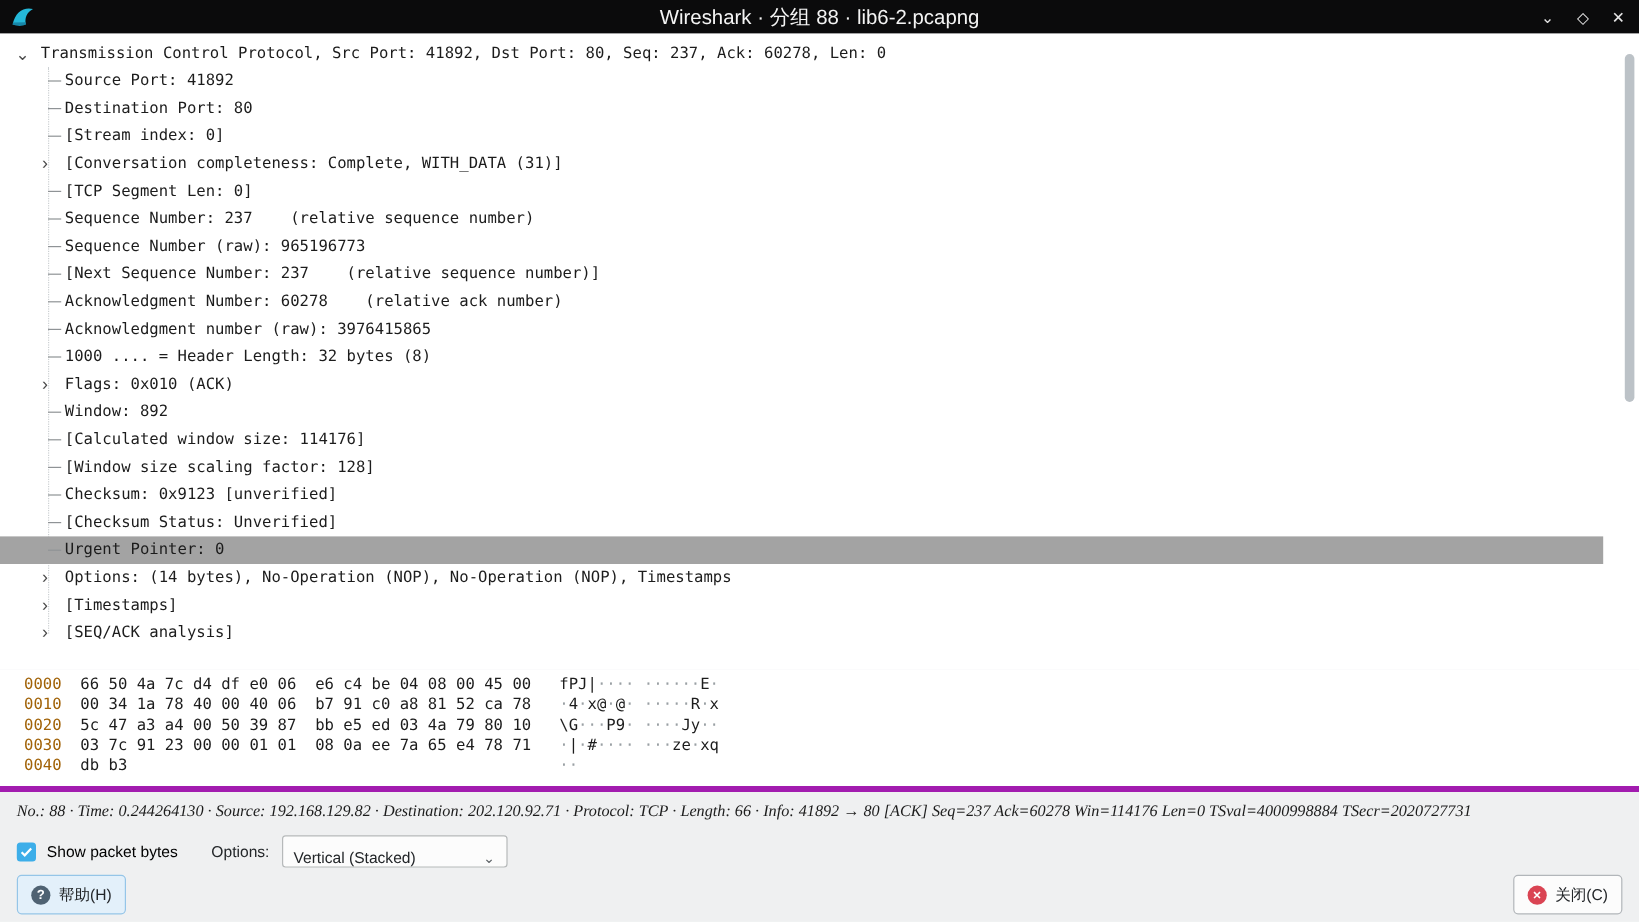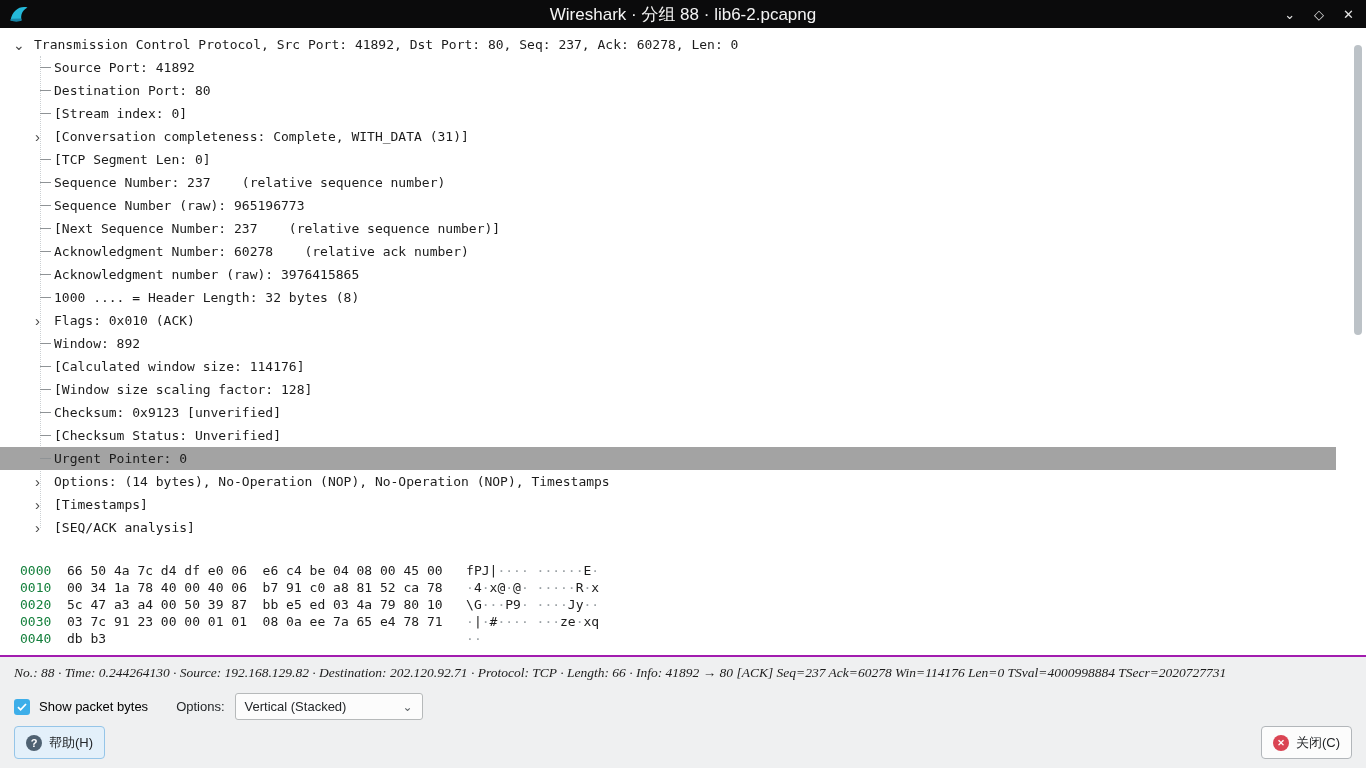--- a/index.html
+++ b/index.html
@@ -26,35 +26,35 @@
   .tick{display:inline-block;width:11px;height:0;border-top:1px solid #8f9396;margin-left:5px}
   .tlabel{pointer-events:none}
 
   
   .vscroll{position:absolute;top:30px;right:2px;width:12px;height:524px}
   .thumb{position:absolute;left:2px;top:15px;width:8px;height:290px;background:#bcc2c7;border-radius:4px}
 
   
   .hex-pane{position:absolute;top:558px;left:0;width:100%;height:97px;background:#fff;padding:5px 0 0 20px}
   .hx-line{height:17px;white-space:pre;font-family:"DejaVu Sans Mono",monospace;font-size:13px;color:#1c1c1c}
-  .hx-off{color:#15803d;margin-right:2ch}
+  .hx-off{color:#a16207;margin-right:2ch}
   .hx-bytes{display:inline-block;width:48ch}
   .hx-ascii{margin-left:3ch}
   .dim{color:#9aa0a4}
 
   
-  .bottom{position:relative;top:655px;left:0;width:100%;height:113px;background:#eff0f1;border-top:2px solid #a21caf}
+  .bottom{position:relative;top:655px;left:0;width:100%;height:113px;background:#eff0f1;border-top:5px solid #a21caf}
   .status{padding:8px 0 0 14px;font-family:"Liberation Serif",serif;font-style:italic;font-size:13.5px;color:#1c1c1c;white-space:nowrap}
   .controls{display:flex;align-items:center;padding:12px 0 0 14px}
   .cbwrap{display:inline-flex;align-items:center;gap:9px}
   .cb{width:16px;height:16px;border-radius:3px;background:#3daee9;display:inline-flex;align-items:center;justify-content:center;flex:none}
   .cblabel{font-size:13px;color:#000000}
   .laylabel{margin-left:28px;font-size:13px;color:#232629}
   .select{margin-left:10px;width:188px;height:27px;background:#fcfcfc;border:1px solid #b6b9ba;border-radius:3px;
-          display:inline-flex;align-items:center;padding:0 9px;font-size:13px;color:#232629}
+          display:inline-flex;align-items:flex-end;padding:0 9px;font-size:13px;color:#232629}
   .chev{margin-left:auto;color:#5f6468;font-size:12px}
   .btn{position:absolute;top:69px;height:33px;display:inline-flex;align-items:center;gap:7px;padding:0 11px;
        border:1px solid #b2b6ba;border-radius:4px;background:#fcfcfc;font-family:inherit;font-size:13px;color:#232629}
   .btn-help{left:14px;background:#e3f0fa;border-color:#95c5e8}
   .btn-close{right:14px}
   .ic{width:16px;height:16px;border-radius:50%;display:inline-flex;align-items:center;justify-content:center;
       color:#fff;font-weight:bold;flex:none}
   .ic-help{background:#4f6272;font-size:11px}
   .ic-close{background:#da4453;font-size:9px}
 </style>

